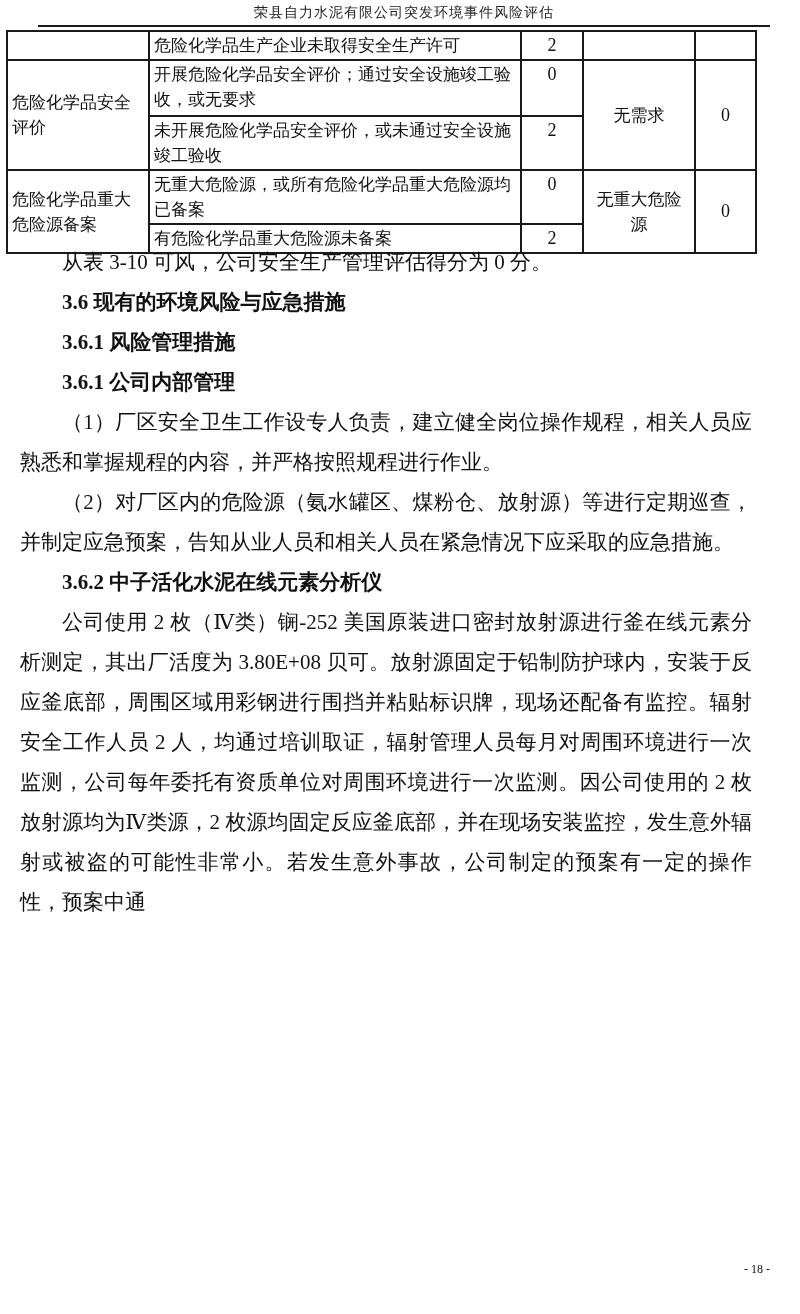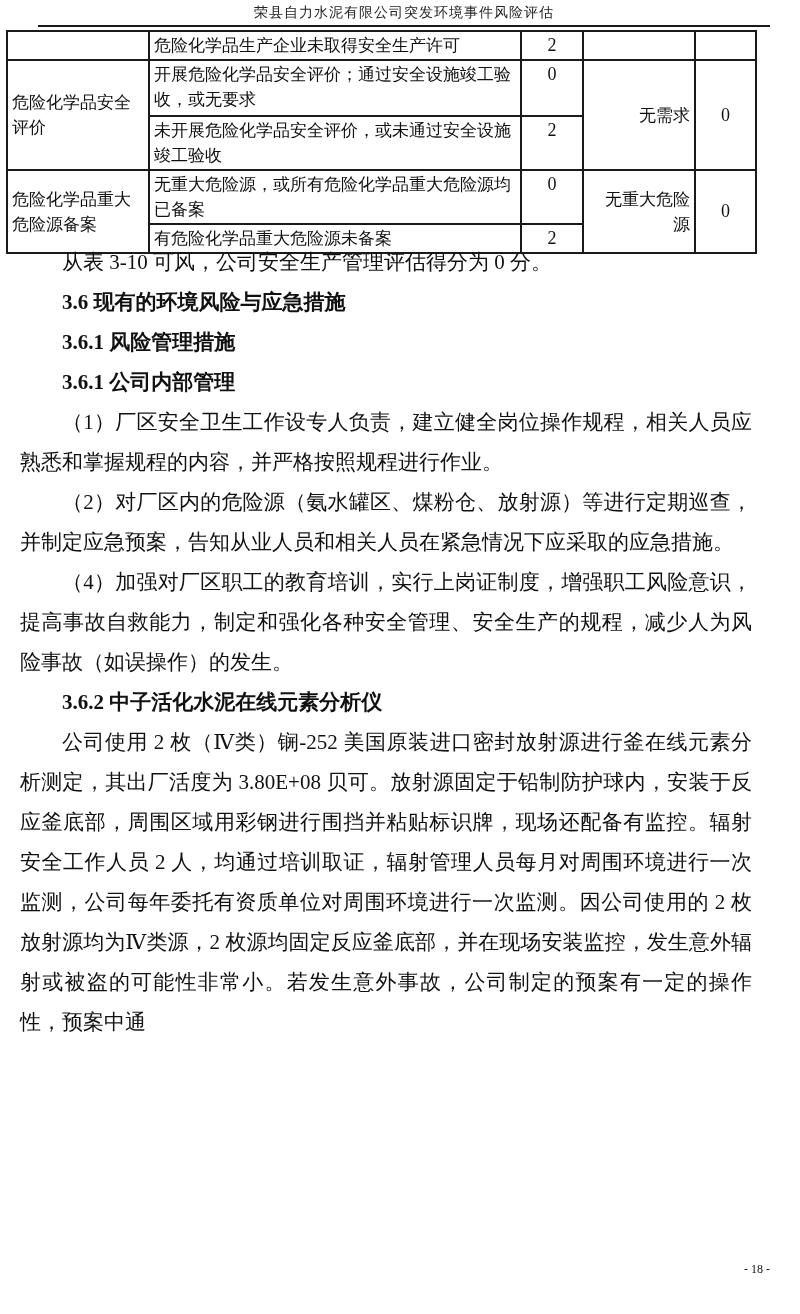--- a/index.html
+++ b/index.html
@@ -41,21 +41,21 @@
     color: #111;
   }
   .assess-table td {
     border: 2px solid #1a1a1a;
     padding: 1px 4px;
     overflow: hidden;
   }
   .assess-table td.cat   { vertical-align: middle; }
   .assess-table td.desc  { text-align: left;   vertical-align: top; border-radius: 13px; }
   .assess-table td.score { text-align: center; vertical-align: top; font-size: 18px; }
-  .assess-table td.stat  { text-align: right; vertical-align: middle; }
+  .assess-table td.stat  { text-align: center; vertical-align: middle; }
   .assess-table td.statscore { text-align: center; vertical-align: middle; font-size: 18px; }
 
   
   .doc-body {
     position: absolute;
     left: 20px;
     top: 242px;
     width: 732px;
     font-size: 21px;
     line-height: 40px;
@@ -123,20 +123,19 @@
   </tbody>
     </table>
 
   <div class="doc-body">
     <div class="block para">从表 3-10 可风，公司安全生产管理评估得分为 0 分。</div>
     <div class="block heading">3.6 现有的环境风险与应急措施</div>
     <div class="block heading">3.6.1 风险管理措施</div>
     <div class="block heading">3.6.1 公司内部管理</div>
     <div class="block para">（1）厂区安全卫生工作设专人负责，建立健全岗位操作规程，相关人员应熟悉和掌握规程的内容，并严格按照规程进行作业。</div>
     <div class="block para">（2）对厂区内的危险源（氨水罐区、煤粉仓、放射源）等进行定期巡查，并制定应急预案，告知从业人员和相关人员在紧急情况下应采取的应急措施。</div>
-    <div class="block para">（4）加强对厂区职工的教育培训，实行上岗证制度，增强职工风险意识，提高事故自救能力，制定和强化各种安全管理、安全生产的规程，减少人为风险事故（如误操作）的发生。</div>
     <div class="block heading">3.6.2 中子活化水泥在线元素分析仪</div>
     <div class="block para">公司使用 2 枚（Ⅳ类）锎-252 美国原装进口密封放射源进行釜在线元素分析测定，其出厂活度为 3.80E+08 贝可。放射源固定于铅制防护球内，安装于反应釜底部，周围区域用彩钢进行围挡并粘贴标识牌，现场还配备有监控。辐射安全工作人员 2 人，均通过培训取证，辐射管理人员每月对周围环境进行一次监测，公司每年委托有资质单位对周围环境进行一次监测。因公司使用的 2 枚放射源均为Ⅳ类源，2 枚源均固定反应釜底部，并在现场安装监控，发生意外辐射或被盗的可能性非常小。若发生意外事故，公司制定的预案有一定的操作性，预案中通</div>
   </div>
 
   <div class="page-number">- 18 -</div>
 
 </div>
 
 </body></html>

